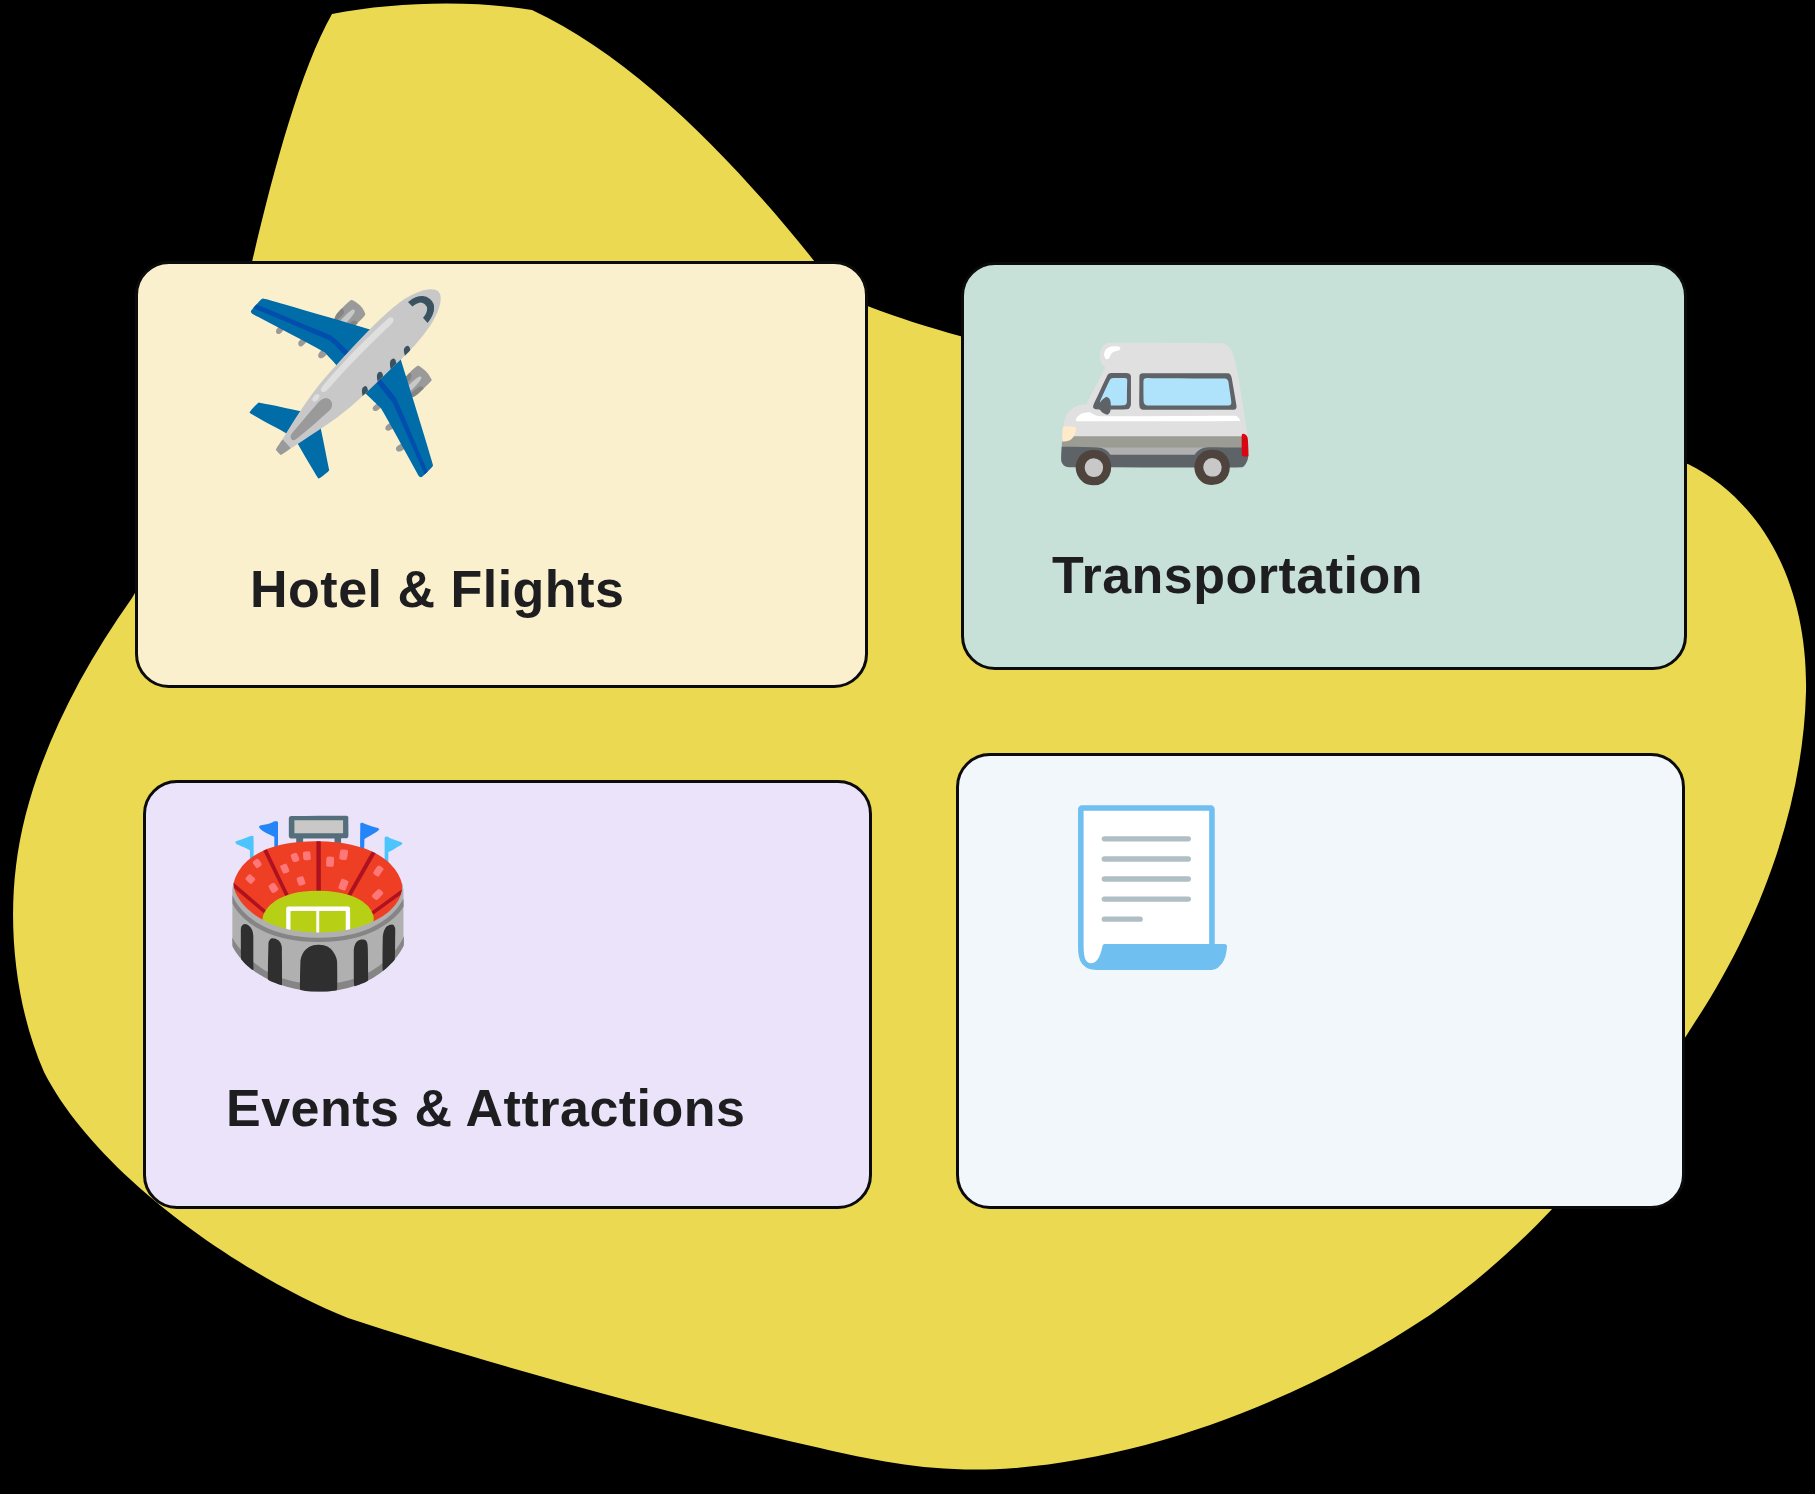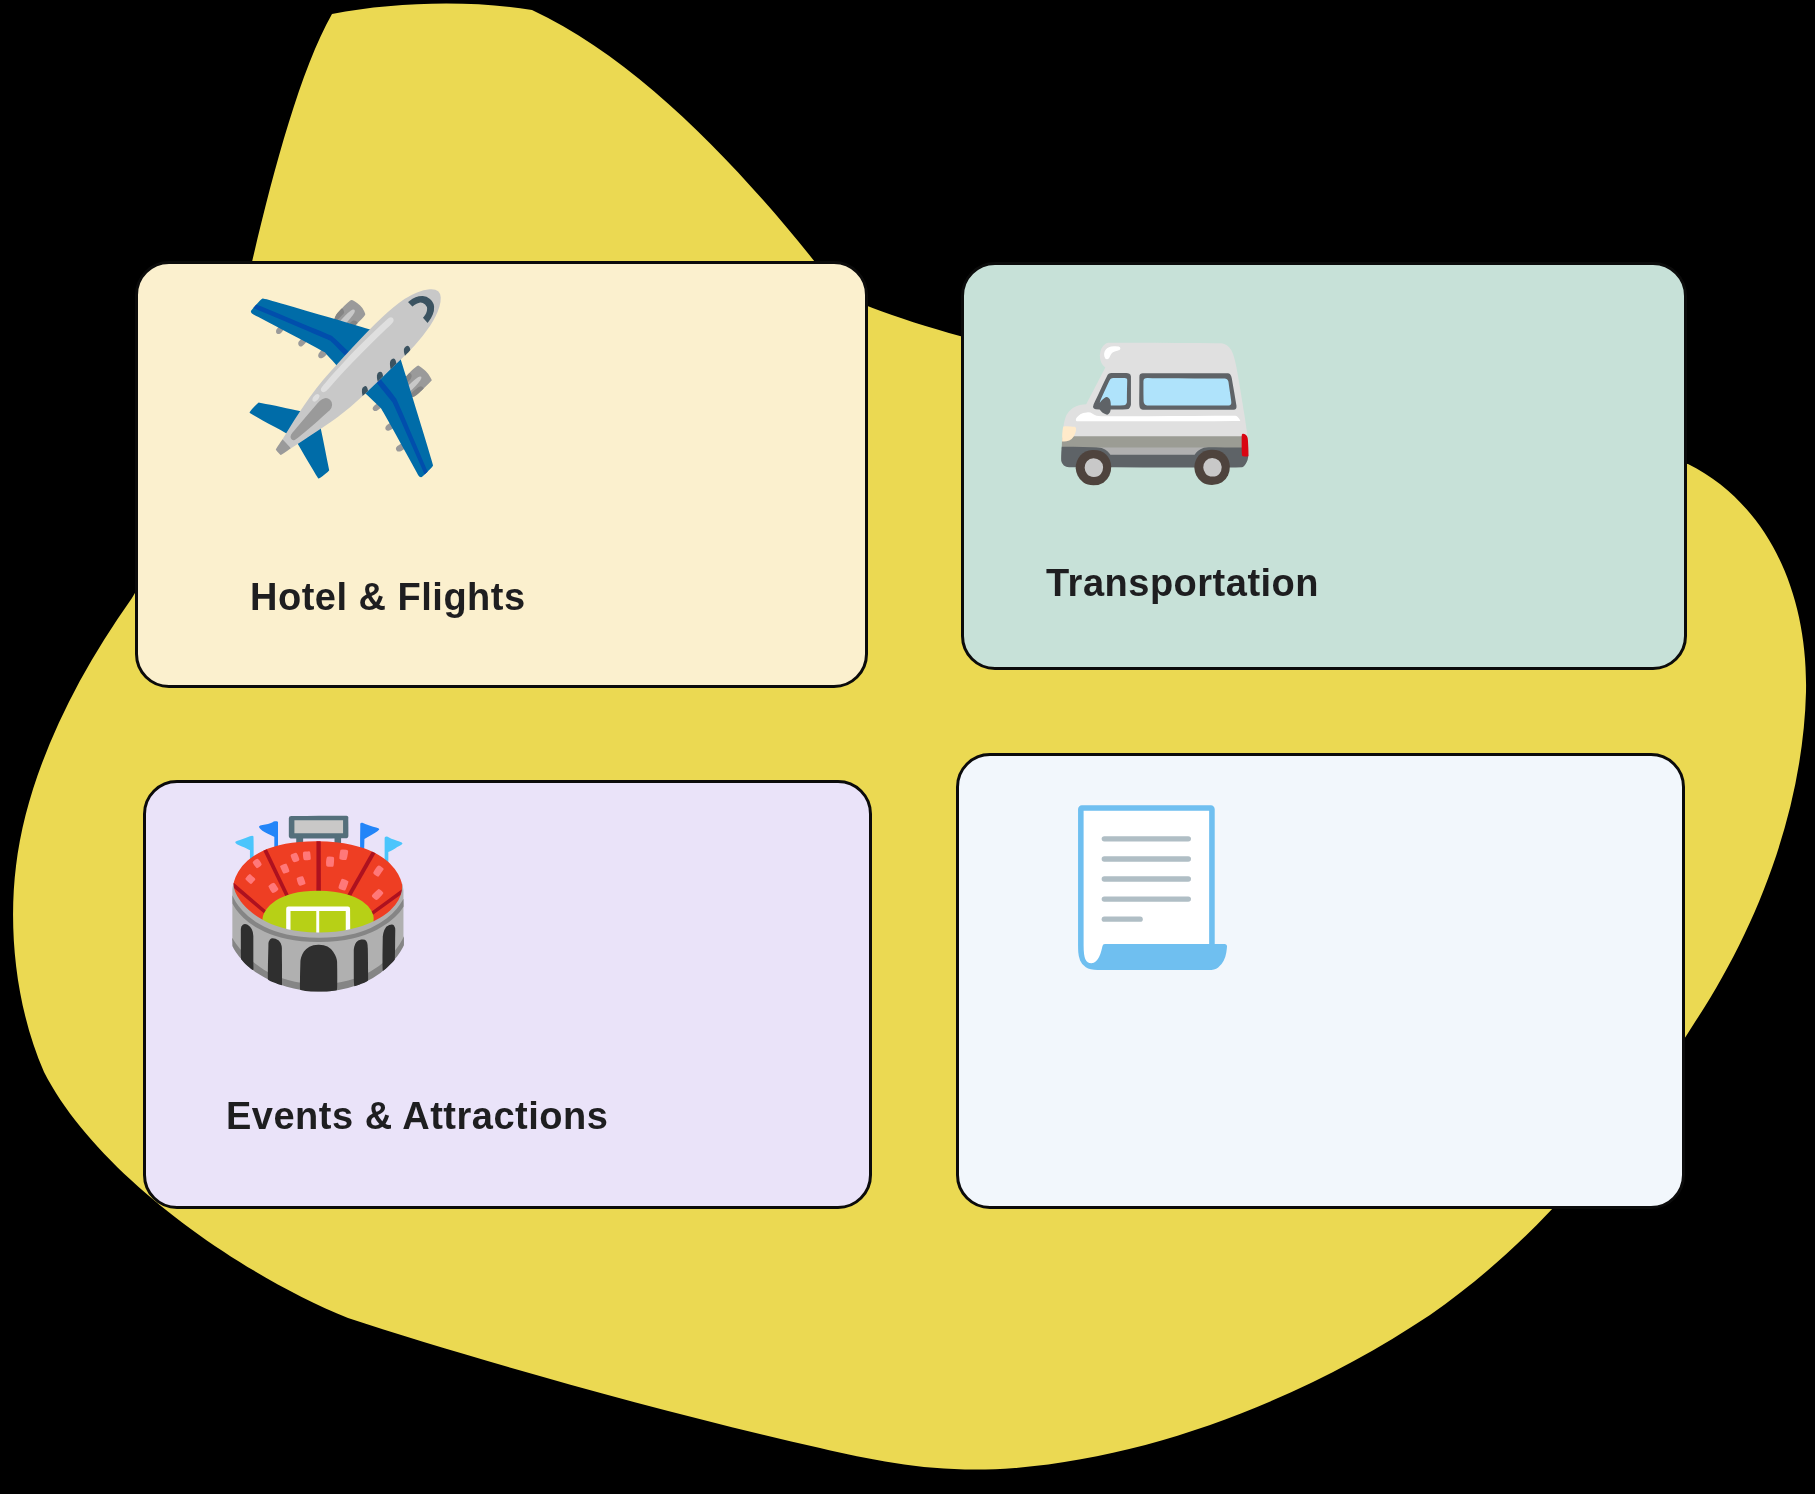--- a/index.html
+++ b/index.html
@@ -34,34 +34,34 @@
     cursor: pointer;
   }
   .card .emoji {
     position: absolute;
     font-size: 172px;
     line-height: 1;
     user-select: none;
   }
   .card .label {
     position: absolute;
-    font-size: 38px;
+    font-size: 52px;
     font-weight: 700;
     letter-spacing: 0.5px;
     color: var(--text-color, #1e1e20);
     white-space: nowrap;
   }
   
   #card-0 { left: 135px; top: 261px; width: 733px; height: 427px; }
   #card-0 .emoji { left: 100px; top: 34px; }
   #card-0 .label { left: 112px; bottom: 66px; }
   
   #card-1 { left: 961px; top: 262px; width: 726px; height: 408px; }
   #card-1 .emoji { left: 88px; top: 46px; font-size: 166px; }
-  #card-1 .label { left: 82px; bottom: 62px; margin-top: 40px; }
+  #card-1 .label { left: 88px; bottom: 62px; margin-top: 40px; }
   
   #card-2 { left: 143px; top: 780px; width: 729px; height: 429px; }
   #card-2 .emoji { left: 74px; top: 40px; font-size: 158px; }
   #card-2 .label { left: 80px; bottom: 68px; margin-top: 20px; }
   
   #card-3 { left: 956px; top: 753px; width: 729px; height: 456px; }
   #card-3 .emoji { left: 94px; top: 56px; font-size: 150px; }
   #card-3 .label { left: 82px; bottom: 72px; }
 </style>
 </head>

